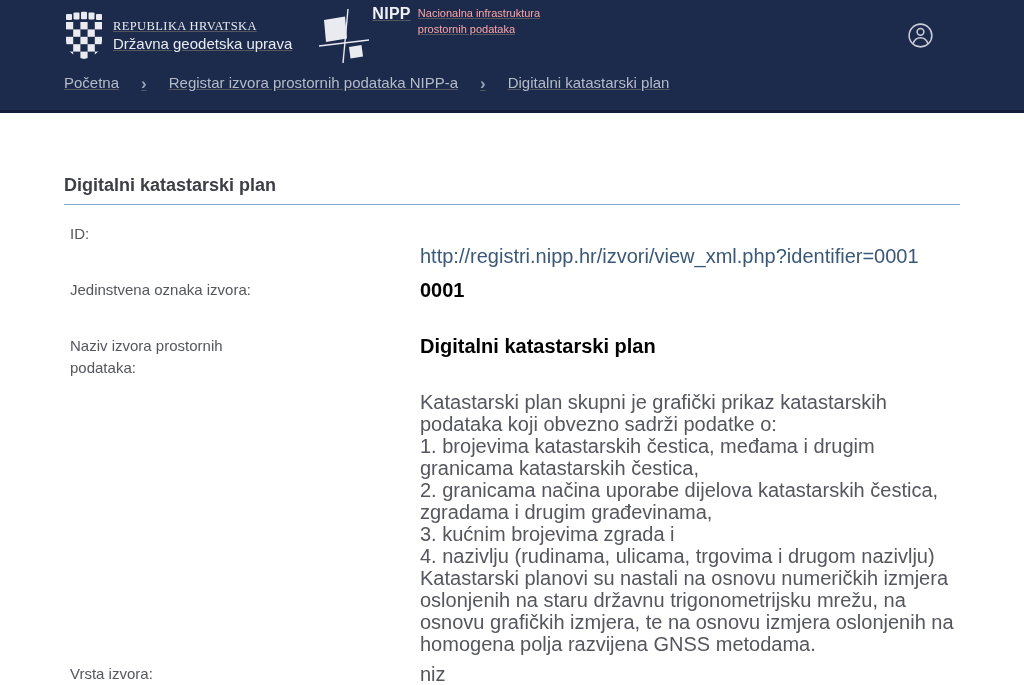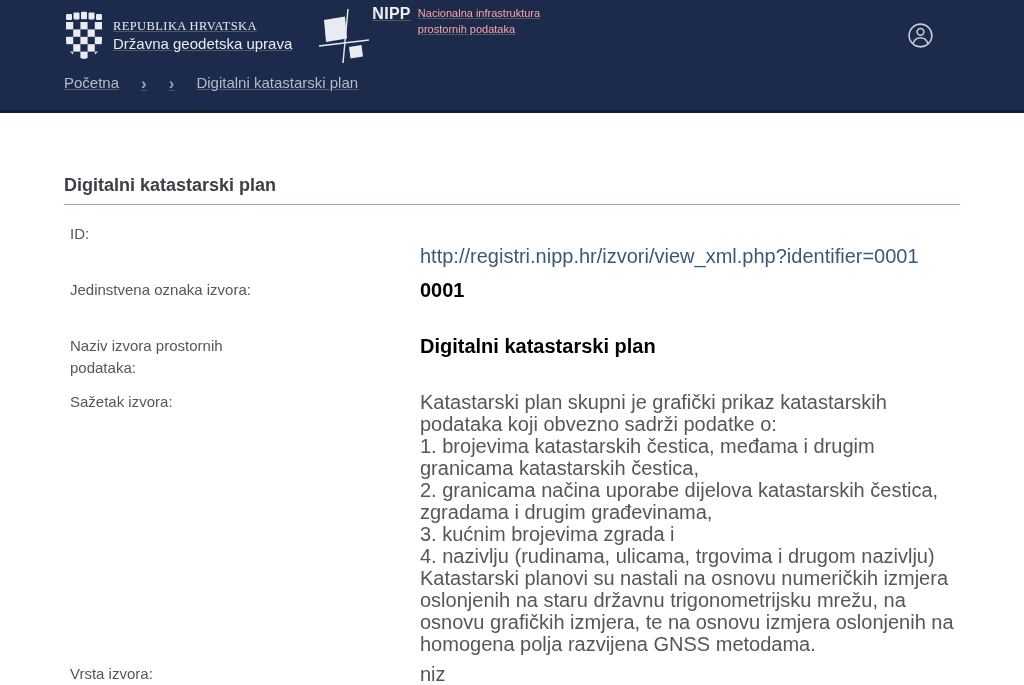--- a/index.html
+++ b/index.html
@@ -172,20 +172,21 @@
           <circle cx="14" cy="10.2" r="3.5"></circle>
           <path d="M6.2 22.5 C7.8 18.2 10.7 16.3 14 16.3 C17.3 16.3 20.2 18.2 21.8 22.5"></path>
         </svg>
       </span>
     </div>
   </div>
 
   <nav class="breadcrumb">
     <a>Početna</a>
     <span class="crumb-sep">›</span>
+    <a>Registar izvora prostornih podataka NIPP-a</a>
     <span class="crumb-sep">›</span>
     <span>Digitalni katastarski plan</span>
   </nav>
 </header>
 
 <main class="content">
   <h1 class="page-title">Digitalni katastarski plan</h1>
 
   <div class="fields">
 
@@ -200,21 +201,20 @@
       <div class="field-label">Jedinstvena oznaka izvora:</div>
       <div class="field-value bold">0001</div>
     </div>
 
     <div class="field-row">
       <div class="field-label">Naziv izvora prostornih podataka:</div>
       <div class="field-value bold">Digitalni katastarski plan</div>
     </div>
 
     <div class="field-row">
-      <div class="field-label">Sažetak izvora:</div>
       <div class="field-value">Katastarski plan skupni je grafički prikaz katastarskih podataka koji obvezno sadrži podatke o:
 1. brojevima katastarskih čestica, međama i drugim granicama katastarskih čestica,
 2. granicama načina uporabe dijelova katastarskih čestica, zgradama i drugim građevinama,
 3. kućnim brojevima zgrada i
 4. nazivlju (rudinama, ulicama, trgovima i drugom nazivlju) Katastarski planovi su nastali na osnovu numeričkih izmjera oslonjenih na staru državnu trigonometrijsku mrežu, na osnovu grafičkih izmjera, te na osnovu izmjera oslonjenih na homogena polja razvijena GNSS metodama.</div>
     </div>
 
     <div class="field-row">
       <div class="field-label">Vrsta izvora:</div>
       <div class="field-value">niz</div>

